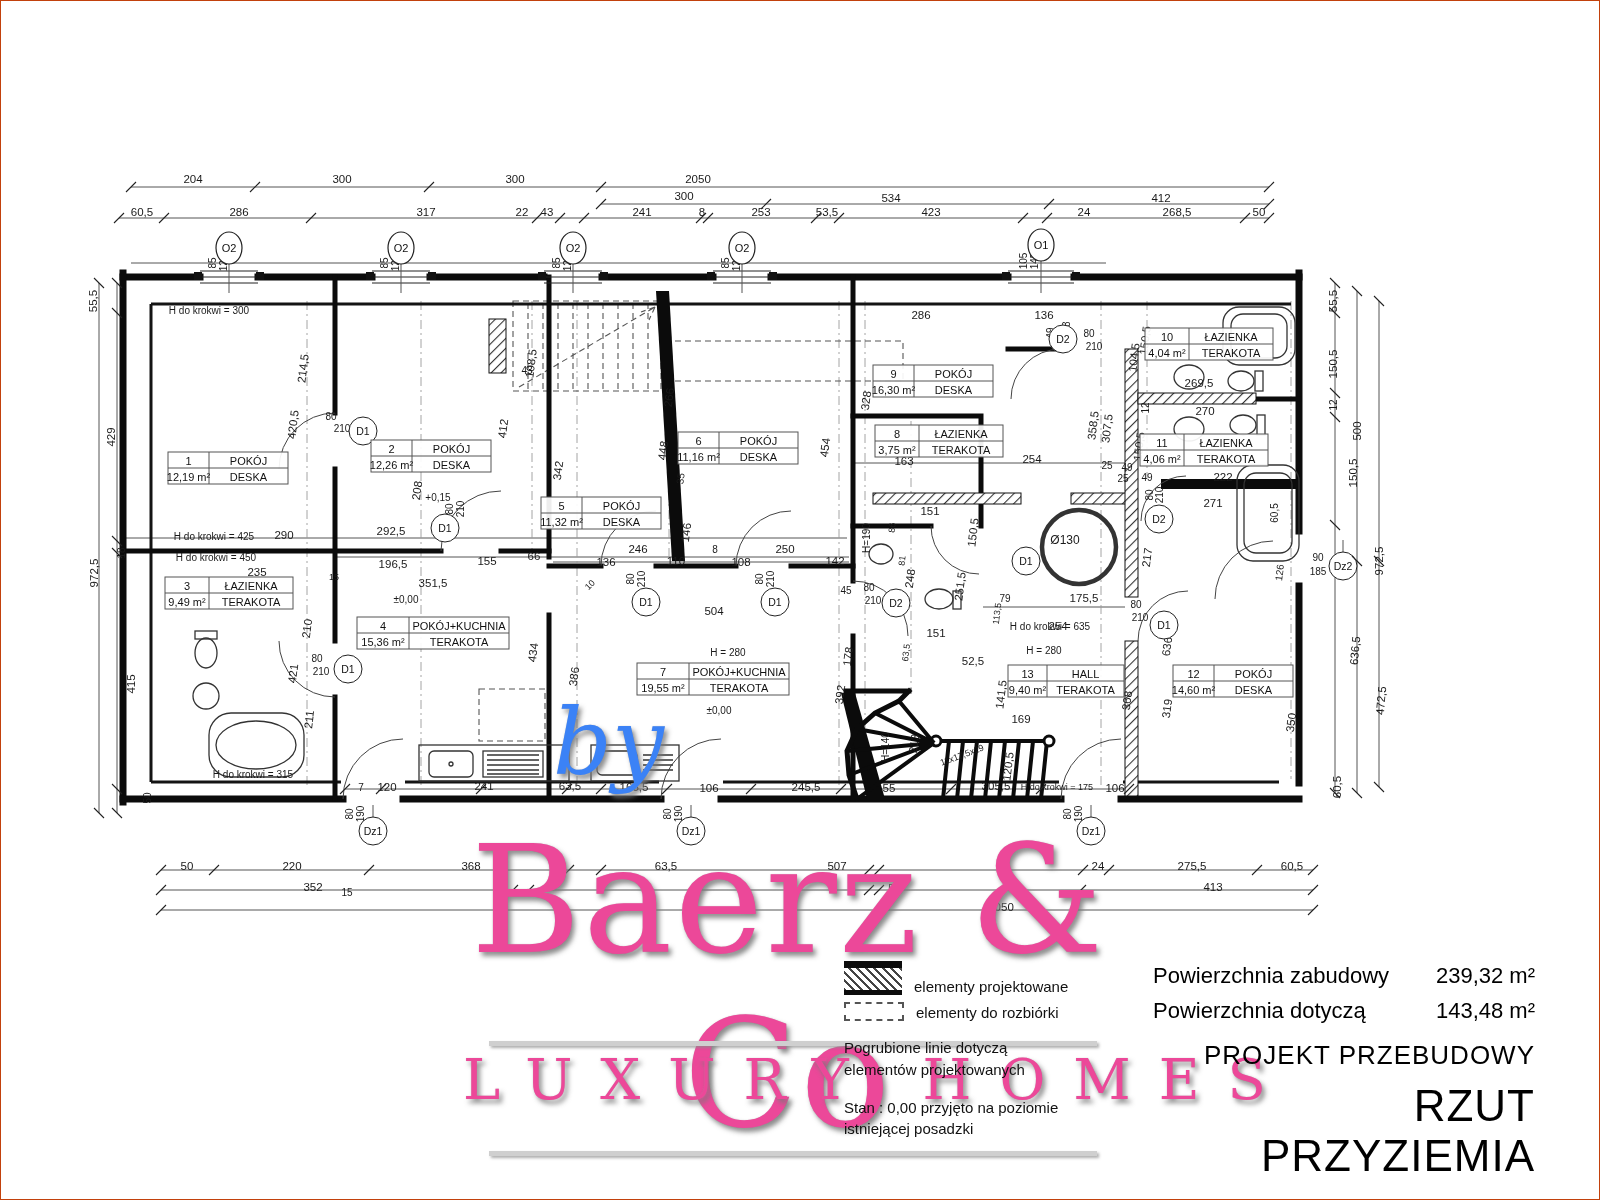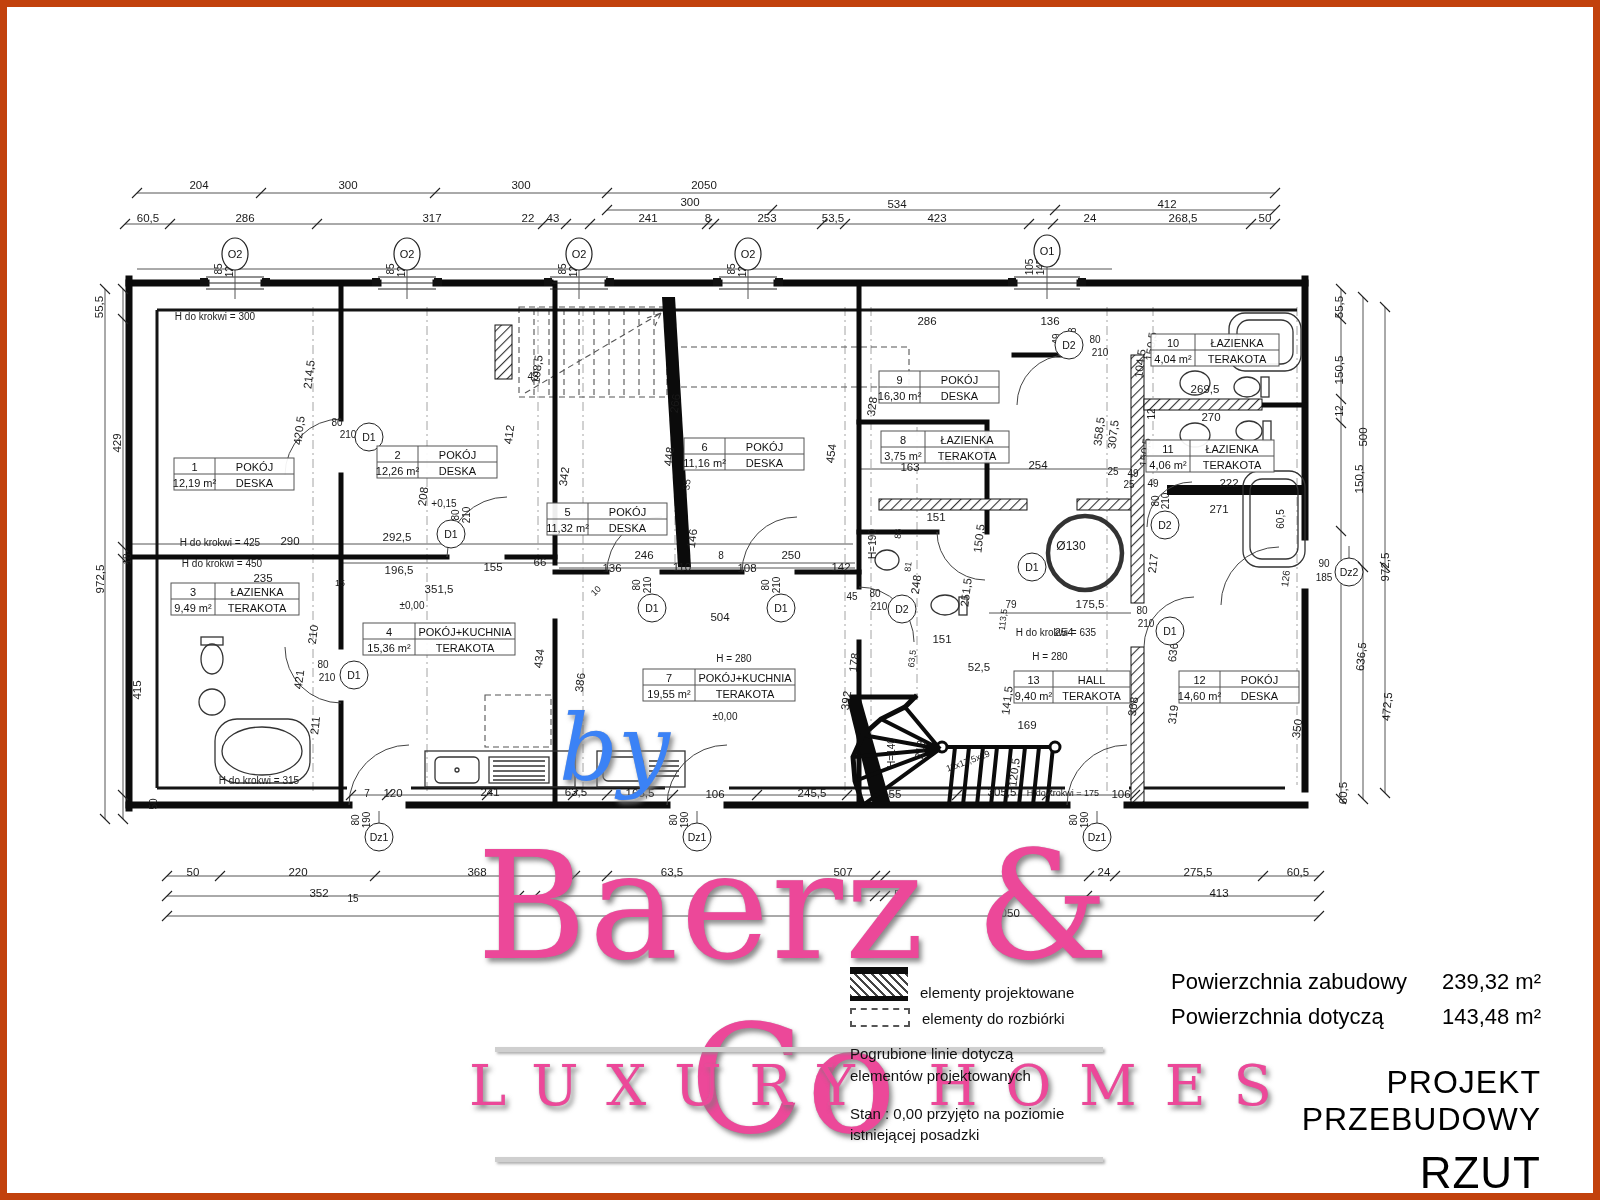--- a/index.html
+++ b/index.html
@@ -1,17 +1,17 @@
 <!DOCTYPE html>
 <html><head>
 <meta charset="utf-8">
 <style>
   html,body{margin:0;padding:0;background:#e8e8e8;}
   .page{position:relative;width:1600px;height:1200px;background:#fff;overflow:hidden;
-        border:7px solid #c2410c;box-sizing:border-box;
+        border:1px solid #c2410c;box-sizing:border-box;
         font-family:"Liberation Sans",sans-serif;}
   svg text{font-family:"Liberation Sans",sans-serif;}
   #plan-svg{position:absolute;left:0;top:0;z-index:1;}
   
   .wm{position:absolute;z-index:2;color:#ec4899;pointer-events:none;
       font-family:"DejaVu Serif",serif;
       text-shadow:3px 4px 5px rgba(120,120,120,.85),0 0 1px rgba(160,160,160,.6);}
   .wm-by{left:552px;top:688px;font-size:92px;font-style:italic;color:#3b82f6;}
   .wm-brand{left:462px;top:812px;width:650px;text-align:center;font-size:150px;letter-spacing:2px;}
   .wm-tag{left:462px;top:1046px;width:650px;text-align:center;font-size:56px;letter-spacing:28px;white-space:nowrap;}
@@ -20,22 +20,22 @@
   
   .legend{position:absolute;z-index:3;left:843px;top:960px;width:280px;color:#111;font-size:15px;}
   .legend-row{display:flex;align-items:flex-end;margin-bottom:7px;}
   .sym{display:inline-block;margin-right:12px;}
   .sym-projected{width:58px;height:22px;border-top:7px solid #0c0c0c;border-bottom:5px solid #0c0c0c;
       background:repeating-linear-gradient(45deg,#444 0 2px,#fff 2px 6px);}
   .sym-demolition{width:56px;height:15px;border:2px dashed #555;background:#fff;}
   .legend-note{margin-top:16px;line-height:1.45;}
   
   .titleblock{position:absolute;z-index:3;left:1152px;top:962px;width:382px;color:#000;}
-  .tb-row{display:flex;justify-content:space-between;font-size:22px;margin-bottom:9px;margin-left:12px;}
-  .tb-title{font-size:32px;text-align:right;margin-top:34px;letter-spacing:1px;}
+  .tb-row{display:flex;justify-content:space-between;font-size:22px;margin-bottom:9px;}
+  .tb-title{font-size:26px;text-align:right;margin-top:16px;letter-spacing:1px;}
   .tb-subtitle{font-size:44px;text-align:right;margin-top:10px;letter-spacing:1px;}
   .tb-scale{font-size:29px;text-align:right;margin-top:14px;}
 </style>
 </head>
 <body>
 
 <div class="page">
 
   <svg id="plan-svg" width="1600" height="1200" viewBox="0 0 1600 1200">
     <defs>

